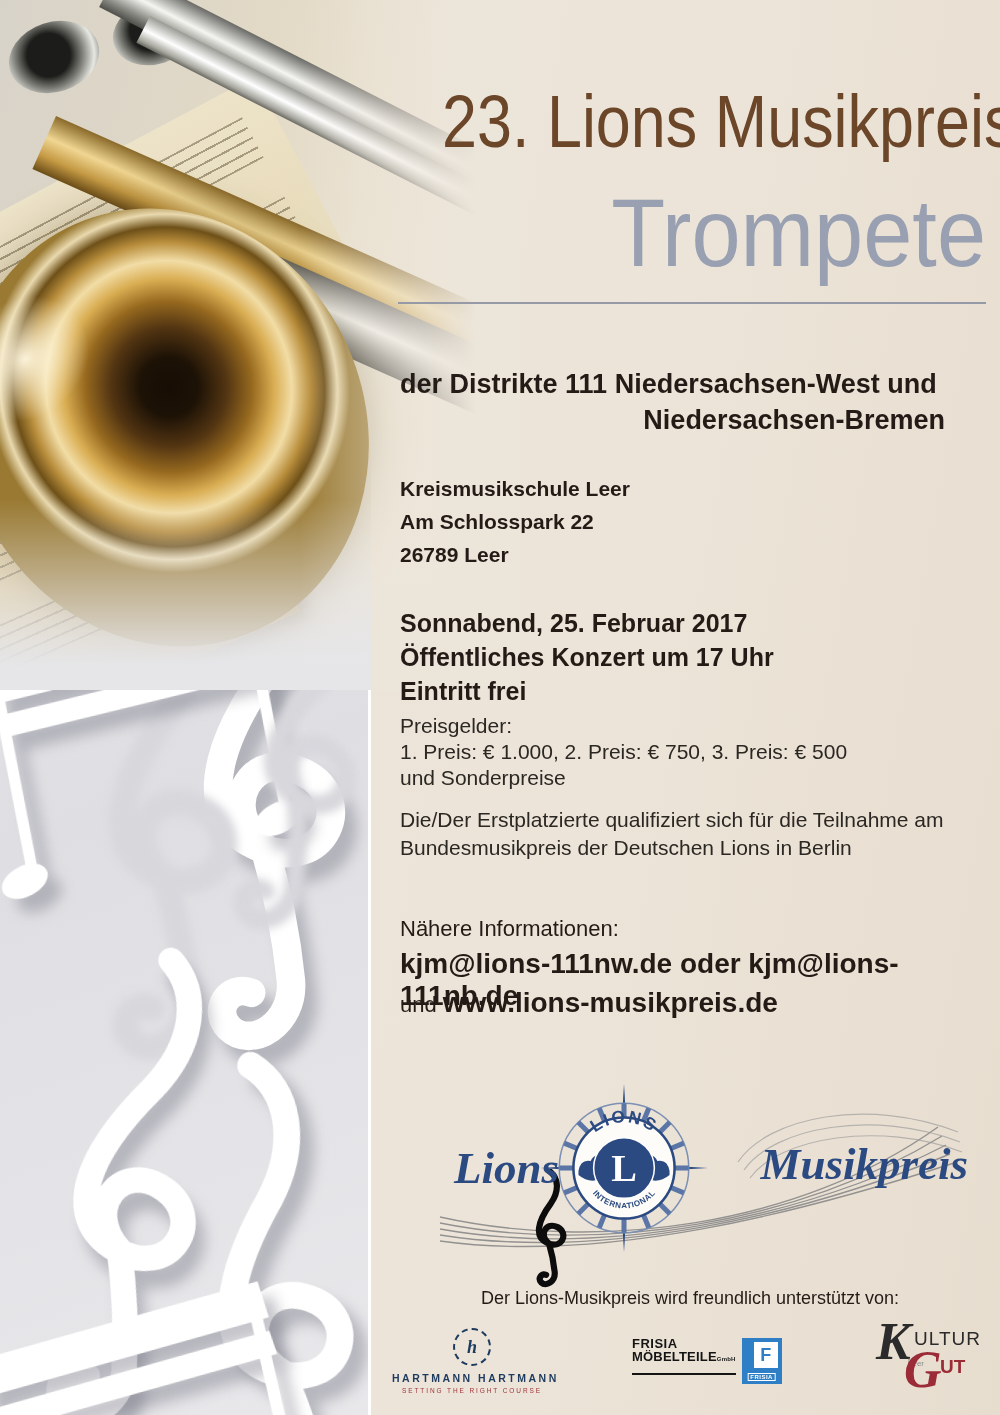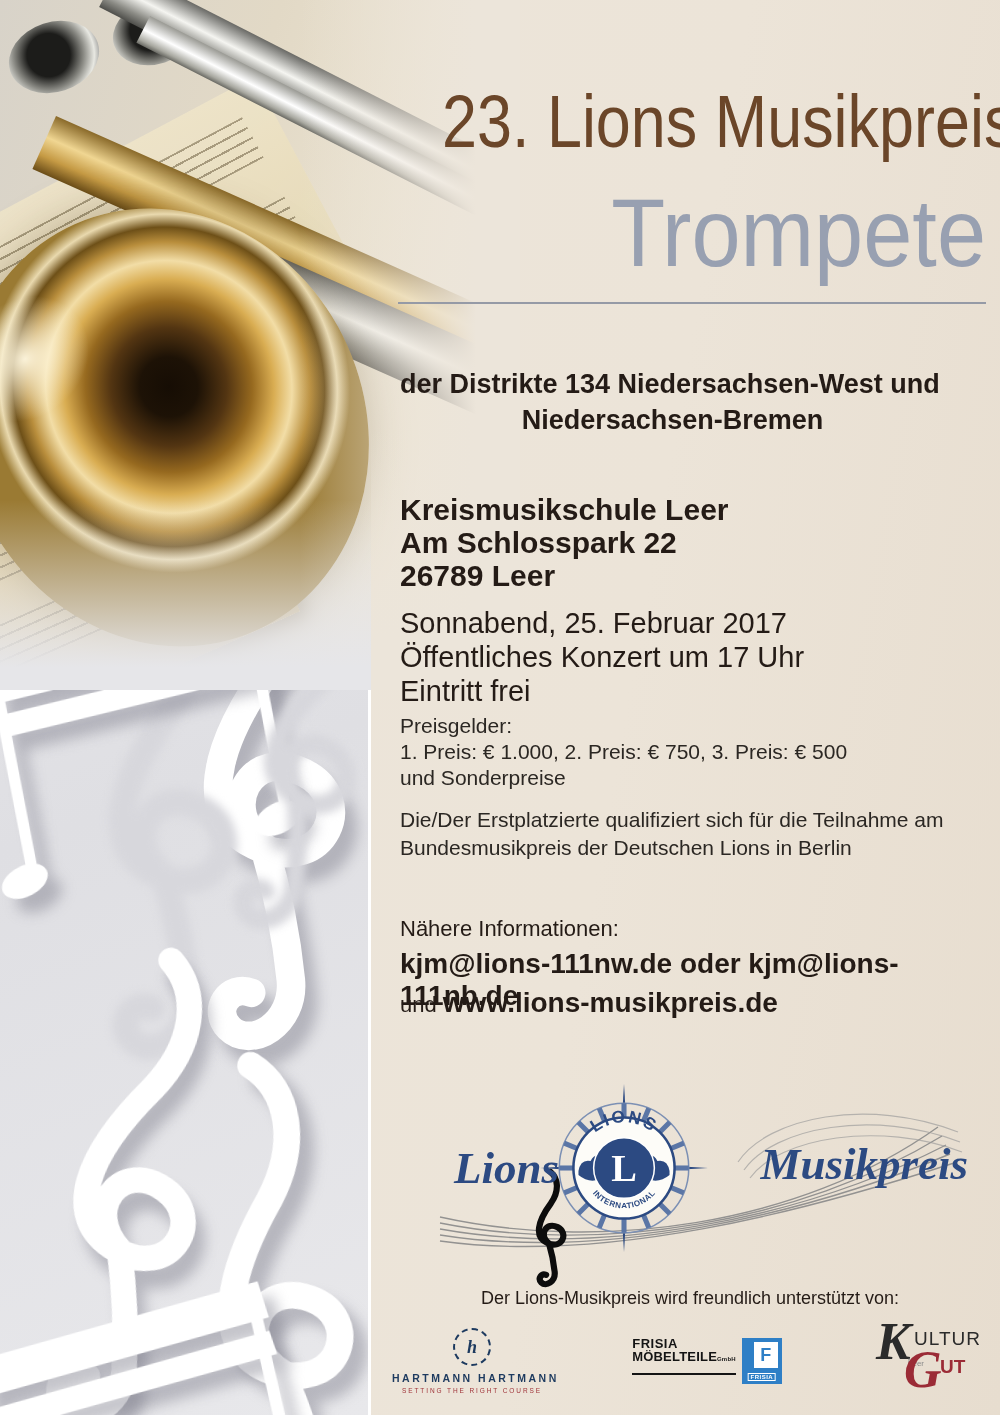--- a/index.html
+++ b/index.html
@@ -41,23 +41,23 @@
   
   .title-block{position:absolute;right:14px;top:84px;width:640px;text-align:right;z-index:5;}
   .title{font-size:74px;line-height:1.02;color:#6b4629;font-weight:400;letter-spacing:0;
     transform:scaleX(.85);transform-origin:100% 50%;white-space:nowrap;}
   .subtitle{margin-top:26px;font-size:96px;line-height:1;color:#98a0b1;font-weight:400;
     transform:scaleX(.92);transform-origin:100% 50%;white-space:nowrap;}
   .rule{position:absolute;left:398px;right:14px;top:302px;height:2px;background:#959aa6;z-index:5;}
   
   .tx{position:absolute;left:400px;z-index:5;color:#241b16;}
   .districts{top:366px;width:545px;font-size:27px;font-weight:bold;line-height:36px;}
-  .districts .l2{text-align:center;}
-  .venue{top:493px;font-size:30px;font-weight:bold;line-height:33px;}
-  .event{top:606px;font-size:29px;font-weight:normal;line-height:34px;}
+  .districts .l2{text-align:right;}
+  .venue{top:472px;font-size:21px;font-weight:bold;line-height:33px;}
+  .event{top:606px;font-size:25px;font-weight:bold;line-height:34px;}
   .prizes{top:713px;font-size:21px;font-weight:400;line-height:26px;color:#2b2723;}
   .qualification{top:806px;font-size:21px;font-weight:400;line-height:28px;color:#2b2723;}
   .info-h{top:916px;font-size:22px;font-weight:400;color:#241b16;}
   .info-mail{top:948px;font-size:28px;font-weight:bold;}
   .info-web{top:987px;font-size:22px;font-weight:400;}
   .info-web b{font-size:28px;font-weight:bold;}
   
   .logo{position:absolute;left:438px;top:1092px;width:532px;height:178px;z-index:5;}
   .logo .staffsvg{position:absolute;inset:0;z-index:0;}
   .wordmark{position:absolute;z-index:2;font-family:"Liberation Serif",serif;font-style:italic;
@@ -75,21 +75,21 @@
   .sp{text-align:center;}
   .hart{width:160px;}
   .hart .ring{width:34px;height:34px;margin:0 auto;border:2px dashed #1d3a5f;border-radius:50%;
     display:flex;align-items:center;justify-content:center;
     font-family:"Liberation Serif",serif;font-style:italic;font-weight:bold;font-size:18px;color:#1d3a5f;}
   .hart .nm{margin-top:6px;font-size:10.5px;font-weight:bold;letter-spacing:2.5px;color:#1d3a5f;white-space:nowrap;}
   .hart .tg{margin-top:3px;font-size:6.5px;letter-spacing:1.9px;color:#a0343a;white-space:nowrap;}
   .koe{width:160px;}
   .koe .nm{font-size:30px;font-weight:bold;letter-spacing:1px;color:#2e80c3;}
   .koe .tg{font-size:13.5px;font-style:italic;color:#4aa43c;margin-top:-2px;}
-  .fri{width:150px;display:flex;align-items:flex-start;justify-content:center;gap:6px;}
+  .fri{width:150px;display:flex;align-items:flex-start;gap:6px;}
   .fri .txt{border-bottom:2px solid #141414;padding-bottom:7px;text-align:left;}
   .fri .f1{font-size:13px;font-weight:bold;color:#141414;line-height:12px;letter-spacing:.5px;}
   .fri .f2{font-size:13px;font-weight:bold;color:#141414;line-height:14px;letter-spacing:.2px;}
   .fri .gm{font-size:6px;font-weight:bold;color:#141414;}
   .fri .badge{position:relative;width:40px;height:46px;background:#2e7fc6;}
   .fri .bsq{position:absolute;right:4px;top:4px;width:24px;height:26px;background:#ffffff;
     display:flex;align-items:center;justify-content:center;font-size:18px;font-weight:bold;color:#2e7fc6;}
   .fri .blb{position:absolute;left:50%;bottom:3px;transform:translateX(-50%);
     border:1px solid #fff;color:#fff;font-size:6px;font-weight:bold;padding:0 2px;letter-spacing:.5px;}
   .kul{position:relative;width:130px;height:74px;}
@@ -172,21 +172,21 @@
     <div class="ph-fade-bottom2"></div>
   </div>
 
   <div class="title-block">
     <div class="title">23. Lions Musikpreis</div>
     <div class="subtitle">Trompete</div>
   </div>
   <div class="rule"></div>
 
   <div class="tx districts">
-    <div class="l1">der Distrikte 134 Niedersachsen-West und</div>
+    <div class="l1">der Distrikte 111 Niedersachsen-West und</div>
     <div class="l2">Niedersachsen-Bremen</div>
   </div>
   <div class="tx venue">
     <div>Kreismusikschule Leer</div>
     <div>Am Schlosspark 22</div>
     <div>26789 Leer</div>
   </div>
   <div class="tx event">
     <div>Sonnabend, 25. Februar 2017</div>
     <div>Öffentliches Konzert um 17 Uhr</div>

